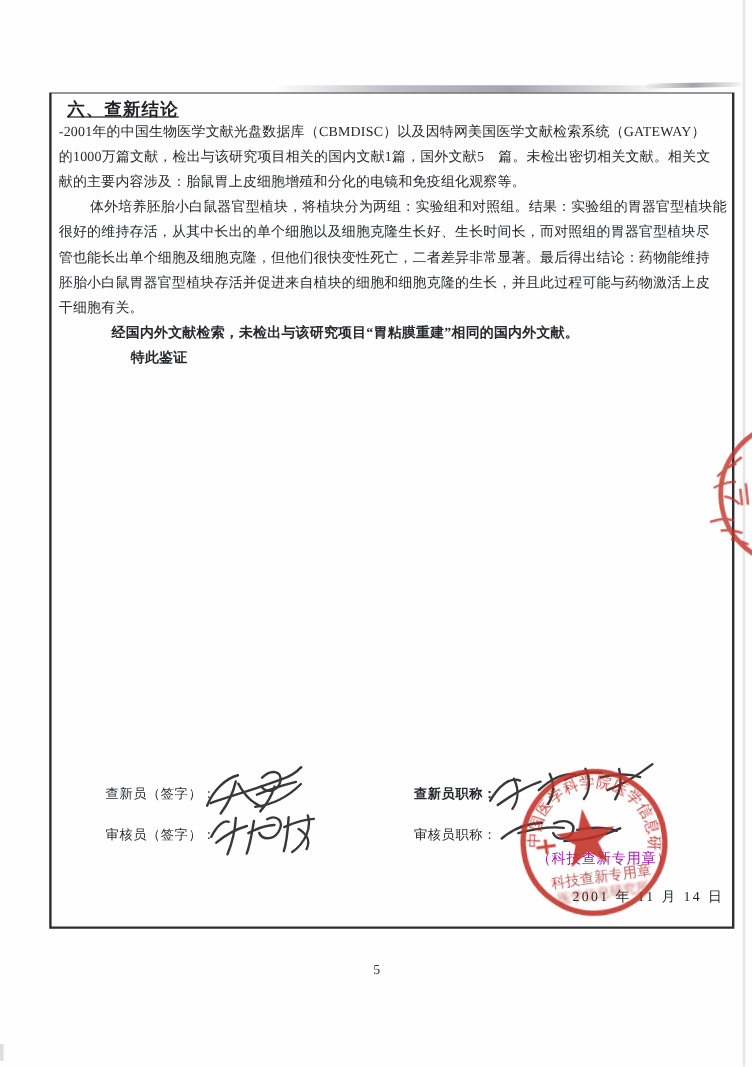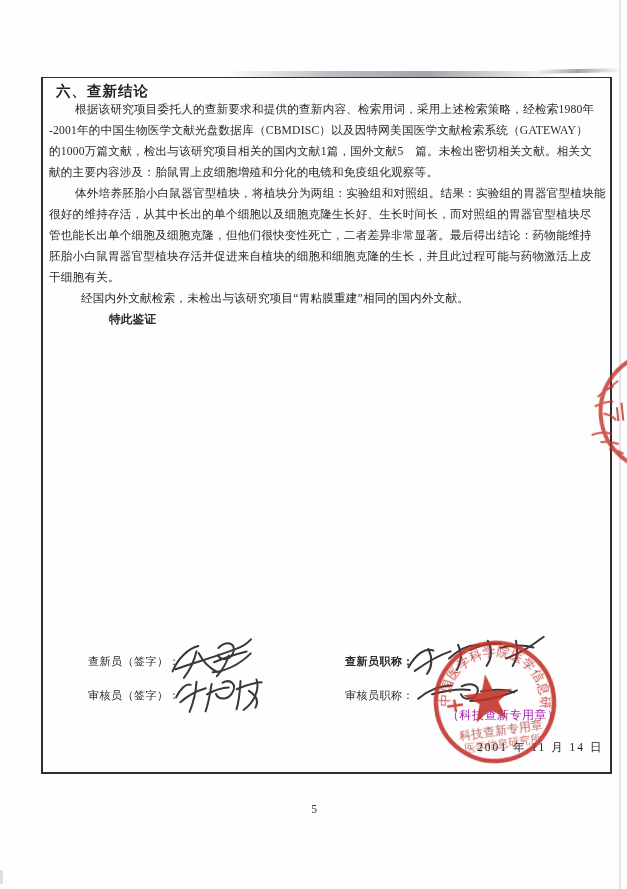--- a/index.html
+++ b/index.html
@@ -10,26 +10,26 @@
   
   .scan-edge-right{position:absolute;left:619px;top:0;width:2px;height:889px;background:#e3e5e8;}
   .scan-mark-bl{position:absolute;left:0;top:870px;width:3px;height:14px;background:#ccd0d5;opacity:.7;}
   .border-smudge{position:absolute;left:228px;top:71px;width:330px;height:6px;border-radius:3px;
     background:linear-gradient(to right, rgba(120,125,135,0), rgba(110,116,128,.45) 30%, rgba(85,92,104,.55) 60%, rgba(120,125,135,0));}
   .border-smudge2{position:absolute;left:538px;top:69px;width:80px;height:4px;border-radius:2px;
     background:linear-gradient(to right, rgba(100,105,115,.05), rgba(70,76,88,.5), rgba(100,105,115,.05));transform:rotate(-1deg);}
   
   .form-box{position:absolute;left:41px;top:77px;width:567px;height:694px;
     border:2px solid #2e2e30;border-top-width:1px;background:transparent;}
-  .heading{position:absolute;left:13px;top:4px;font-size:14.5px;font-weight:bold;letter-spacing:1px;color:#1f2226;}
+  .heading{position:absolute;left:13px;top:4px;font-size:14.5px;font-weight:bold;letter-spacing:1px;color:#1f2226;text-decoration:underline;}
   .body-text{position:absolute;left:6px;top:21px;width:556px;font-size:11.6px;line-height:21px;letter-spacing:.2px;}
   .body-text div{white-space:nowrap;}
   .ind2{margin-left:26px;}
   .ind2b{margin-left:22px;}
-  .ind3{margin-left:32px;}
+  .ind3{margin-left:44px;font-weight:bold;}
   .ind5{margin-left:60px;font-weight:bold;}
   
   .lbl{position:absolute;font-size:11px;letter-spacing:.5px;color:#26292d;white-space:nowrap;}
   .lbl-searcher{left:88px;top:654px;}
   .lbl-reviewer{left:88px;top:688px;}
   .lbl-searcher-title{left:345px;top:654px;font-weight:bold;}
   .lbl-reviewer-title{left:345px;top:688px;}
   .stamp-caption{left:447px;top:707px;font-size:12px;color:#a21caf;}
   .date-line{left:477px;top:740px;font-size:11.5px;letter-spacing:2px;color:#222428;}
   .page-number{position:absolute;left:304px;top:803px;width:20px;text-align:center;font-size:11.5px;color:#33363a;}
@@ -43,21 +43,20 @@
 <div class="sheet">
 
   <div class="scan-edge-right"></div>
   <div class="scan-mark-bl"></div>
   <div class="border-smudge"></div>
   <div class="border-smudge2"></div>
 
   <div class="form-box">
     <div class="heading">六、查新结论</div>
     <div class="body-text">
-      <div class="ind2">根据该研究项目委托人的查新要求和提供的查新内容、检索用词，采用上述检索策略，经检索1980年</div>
       <div>-2001年的中国生物医学文献光盘数据库（CBMDISC）以及因特网美国医学文献检索系统（GATEWAY）</div>
       <div>的1000万篇文献，检出与该研究项目相关的国内文献1篇，国外文献5　篇。未检出密切相关文献。相关文</div>
       <div>献的主要内容涉及：胎鼠胃上皮细胞增殖和分化的电镜和免疫组化观察等。</div>
       <div class="ind2">体外培养胚胎小白鼠器官型植块，将植块分为两组：实验组和对照组。结果：实验组的胃器官型植块能</div>
       <div>很好的维持存活，从其中长出的单个细胞以及细胞克隆生长好、生长时间长，而对照组的胃器官型植块尽</div>
       <div>管也能长出单个细胞及细胞克隆，但他们很快变性死亡，二者差异非常显著。最后得出结论：药物能维持</div>
       <div>胚胎小白鼠胃器官型植块存活并促进来自植块的细胞和细胞克隆的生长，并且此过程可能与药物激活上皮</div>
       <div>干细胞有关。</div>
       <div class="ind3">经国内外文献检索，未检出与该研究项目“胃粘膜重建”相同的国内外文献。</div>
       <div class="ind5">特此鉴证</div>

